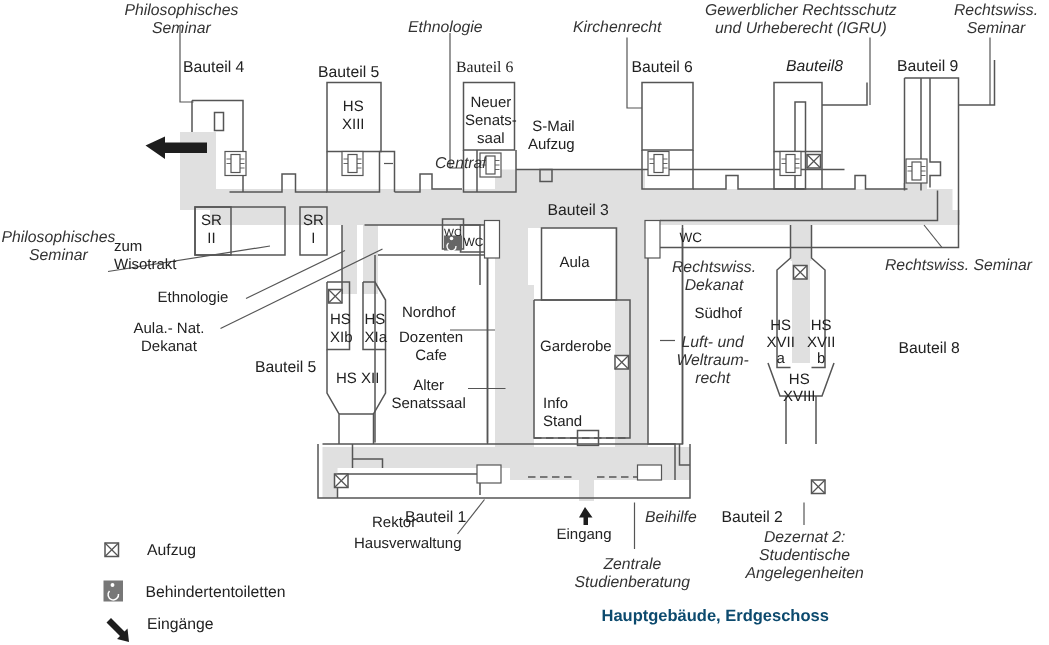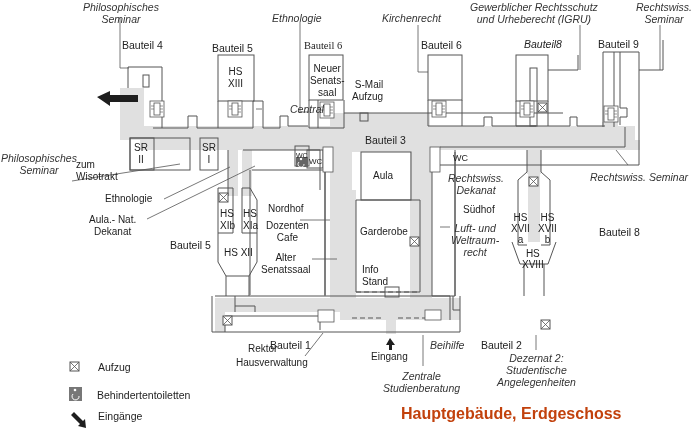--- a/index.html
+++ b/index.html
@@ -2,21 +2,21 @@
 <html><head>
 <meta charset="utf-8">
 <style>
   html, body { margin:0; padding:0; background:#ffffff; }
   body { width:699px; height:430px; position:relative; overflow:hidden; font-family:"Liberation Sans", sans-serif; color:#2a2a2a; }
   svg { position:absolute; left:0; top:0; }
   .lbl { position:absolute; font-size:10.5px; line-height:12px; white-space:nowrap; color:#222; }
   .it { font-style:italic; color:#333; }
   .ctr { text-align:center; }
   .room { font-size:10px; }
-  .title { position:absolute; font-size:16px; font-weight:bold; color:#c2410c; }
+  .title { position:absolute; font-size:11px; font-weight:bold; color:#0c4a6e; }
 </style>
 </head>
 <body>
 
 <svg width="699" height="430" viewBox="0 0 699 430">
   <defs>
     <g id="elev">
       <rect x="0" y="0" width="9" height="9" fill="#fff" stroke="#555" stroke-width="1"></rect>
       <line x1="0" y1="0" x2="9" y2="9" stroke="#555" stroke-width="0.8"></line>
       <line x1="9" y1="0" x2="0" y2="9" stroke="#555" stroke-width="0.8"></line>

